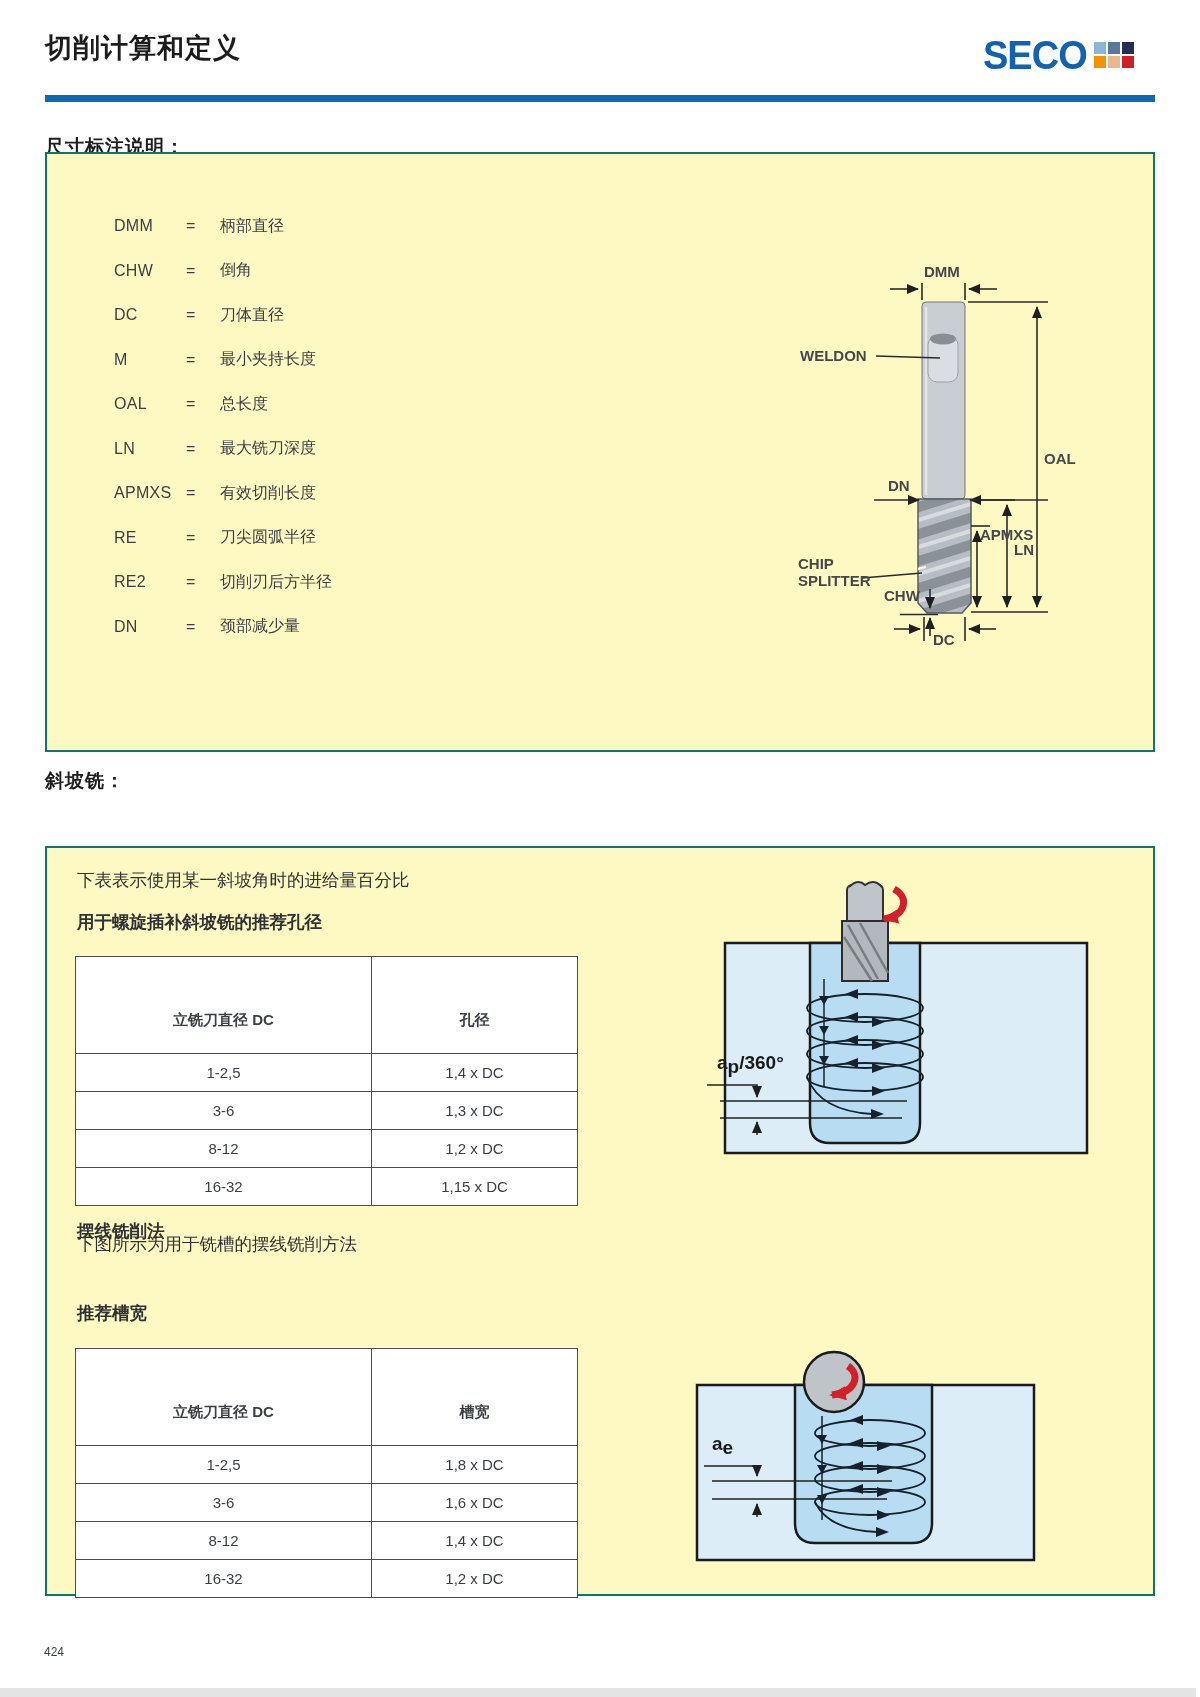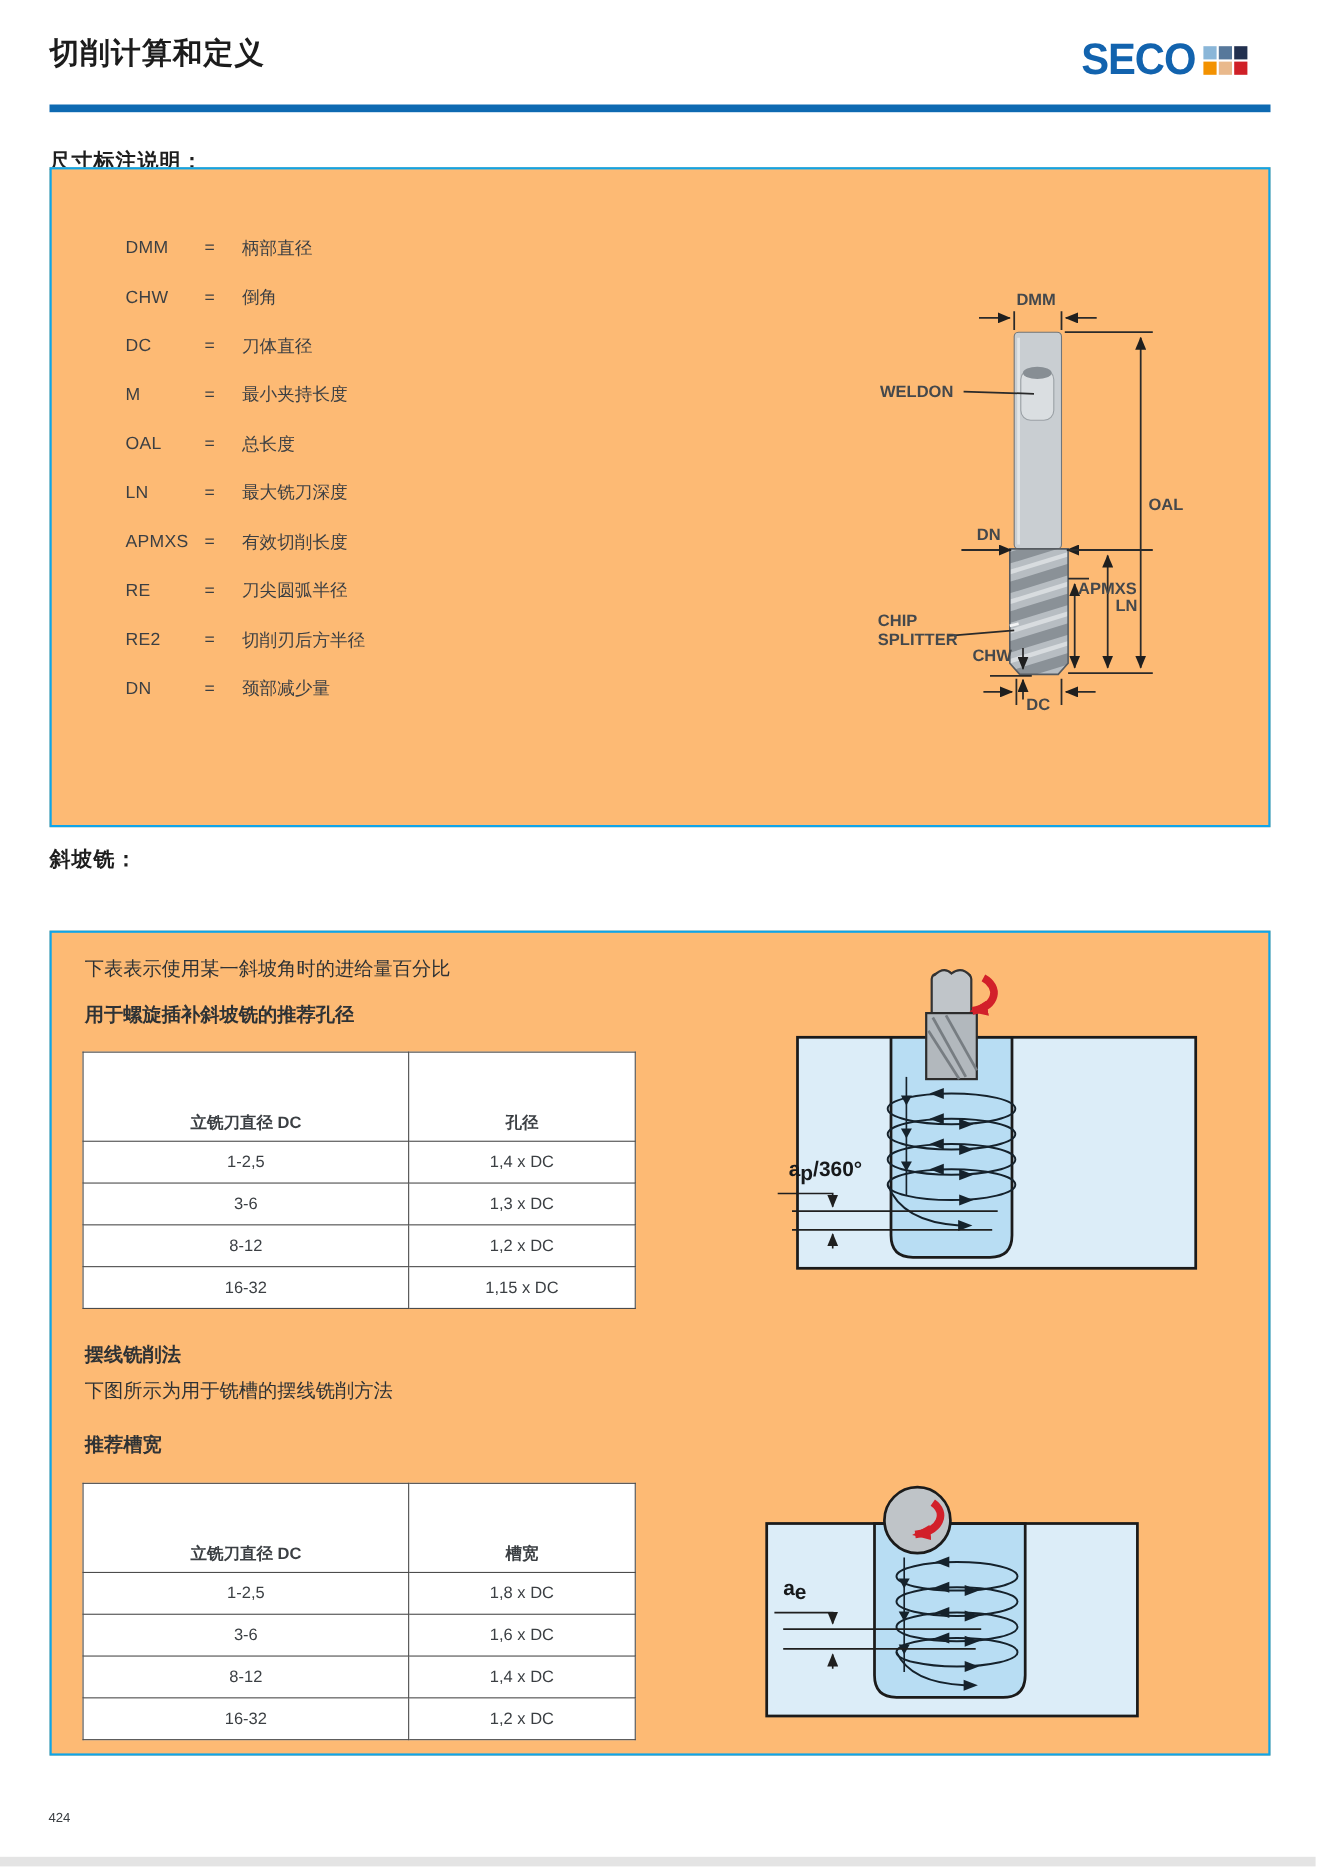--- a/index.html
+++ b/index.html
@@ -8,30 +8,30 @@
   .abs{position:absolute;}
   .page-title{left:45px;top:30px;font-size:27px;font-weight:bold;color:#1c1c1c;letter-spacing:1px;}
   .logo{left:983px;top:38px;display:flex;align-items:flex-start;gap:7px;justify-content:space-between;}
   .logo-text{font-size:38px;font-weight:800;color:#1263ae;line-height:.9;letter-spacing:-1px;
              transform:scaleY(1.05);}
   .logo-squares{display:grid;grid-template-columns:repeat(3,12px);grid-template-rows:repeat(2,12px);
                 gap:2px;margin-top:4px;}
   .logo-squares span{display:block;width:12px;height:12px;}
   .rule{left:45px;top:95px;width:1110px;height:7px;}
   .sec-title{font-size:19px;font-weight:bold;color:#1e1e1e;letter-spacing:1px;}
-  .box{border:2px solid #0ea5e9;background:#fdba74;}
+  .box{border:2px solid #0f766e;background:#fef9c3;}
   
   .deflist{left:67px;top:50px;}
   .defrow{display:grid;grid-template-columns:72px 34px auto;height:44.5px;align-items:center;
           font-size:16px;color:#3b3f43;}
   .defrow .abbr{letter-spacing:.3px;}
   
   table.dtable{border-collapse:collapse;background:#fff;}
   table.dtable td{border:1.7px solid #4c4c4c;text-align:center;font-size:15px;color:#3b3f43;}
-  table.dtable tr.hd td{height:72px;vertical-align:bottom;padding-bottom:7px;font-weight:bold;}
+  table.dtable tr.hd td{height:72px;vertical-align:bottom;padding-bottom:23px;font-weight:bold;}
   table.dtable tr.dr td{height:35px;}
   .txt{font-size:17.5px;color:#2e3235;}
   .txt.b{font-weight:bold;}
   .footer{left:44px;top:1645px;font-size:12px;color:#3b3f43;}
   .bottom-strip{left:0;top:1688px;width:1200px;height:9px;background:#e4e4e4;}
   svg text{font-family:"Liberation Sans",sans-serif;}
   .dimlbl{font-size:15px;font-weight:700;fill:#44484c;}
   .biglbl{font-size:19px;font-weight:800;fill:#17191b;}
 </style>
 </head>
@@ -292,21 +292,21 @@
         <line x1="58" y1="228" x2="245" y2="228"></line>
         <line x1="58" y1="245" x2="240" y2="245"></line>
         <path d="M95,262 V249" marker-end="url(#ah2)"></path>
       </g>
       <text x="55" y="196">
         <tspan class="biglbl">a</tspan><tspan class="biglbl" font-size="14" dy="4">p</tspan><tspan class="biglbl" dy="-4">/360°</tspan>
       </text>
     </svg>
 
     <div class="abs txt b" style="left:30px;top:371px;">摆线铣削法</div>
-    <div class="abs txt" style="left:30px;top:404px;text-align:right;">下图所示为用于铣槽的摆线铣削方法</div>
+    <div class="abs txt" style="left:30px;top:384px;text-align:right;">下图所示为用于铣槽的摆线铣削方法</div>
     <div class="abs txt b" style="left:30px;top:453px;">推荐槽宽</div>
 
     <table class="dtable abs" style="left:28px;top:500px;">
       <colgroup>
           <col style="width:296px">
           <col style="width:206px">
         </colgroup>
       <tbody>
           <tr class="hd">
         <td>立铣刀直径 DC</td>

